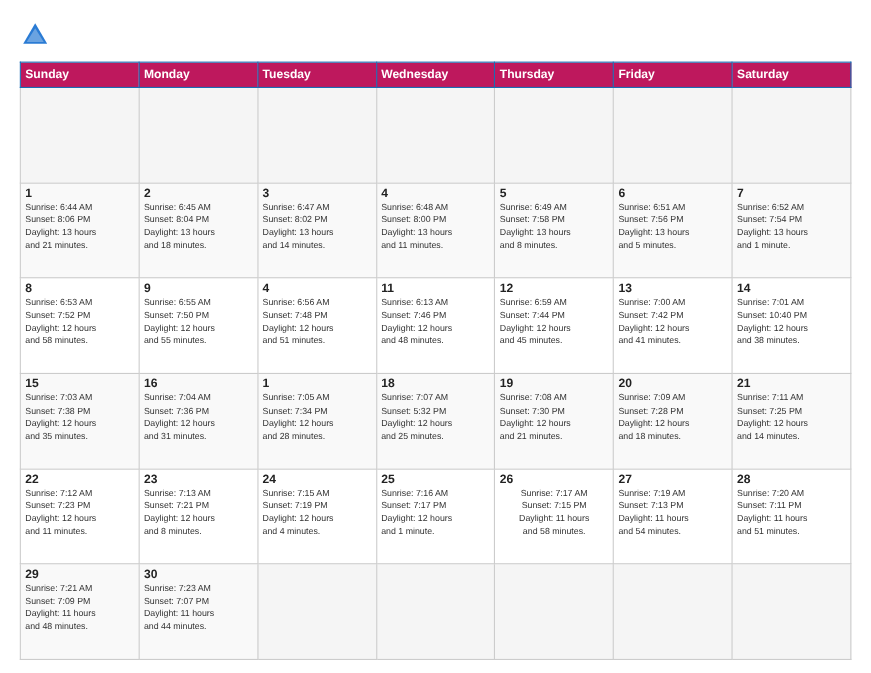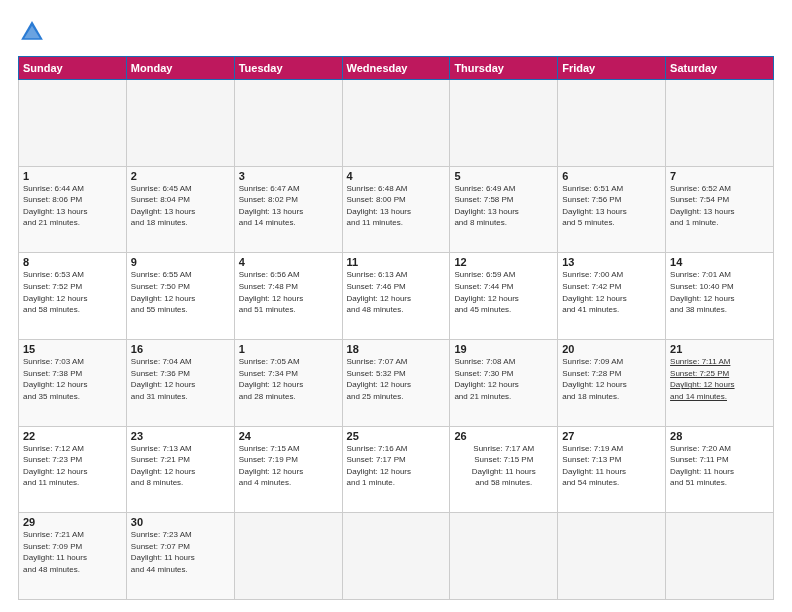--- a/index.html
+++ b/index.html
@@ -281,21 +281,21 @@
           </td>
           <td>
             <span class="day-num">20</span>
             <div class="day-info" style="white-space: pre-line;">Sunrise: 7:09 AM
 Sunset: 7:28 PM
 Daylight: 12 hours
 and 18 minutes.</div>
           </td>
           <td>
             <span class="day-num">21</span>
-            <div class="day-info" style="white-space: pre-line; text-decoration: underline;">Sunrise: 7:11 AM
+            <div class="day-info" style="white-space: pre-line;">Sunrise: 7:11 AM
 Sunset: 7:25 PM
 Daylight: 12 hours
 and 14 minutes.</div>
           </td>
         </tr>
         <tr>
           <td>
             <span class="day-num">22</span>
             <div class="day-info" style="white-space: pre-line;">Sunrise: 7:12 AM
 Sunset: 7:23 PM

